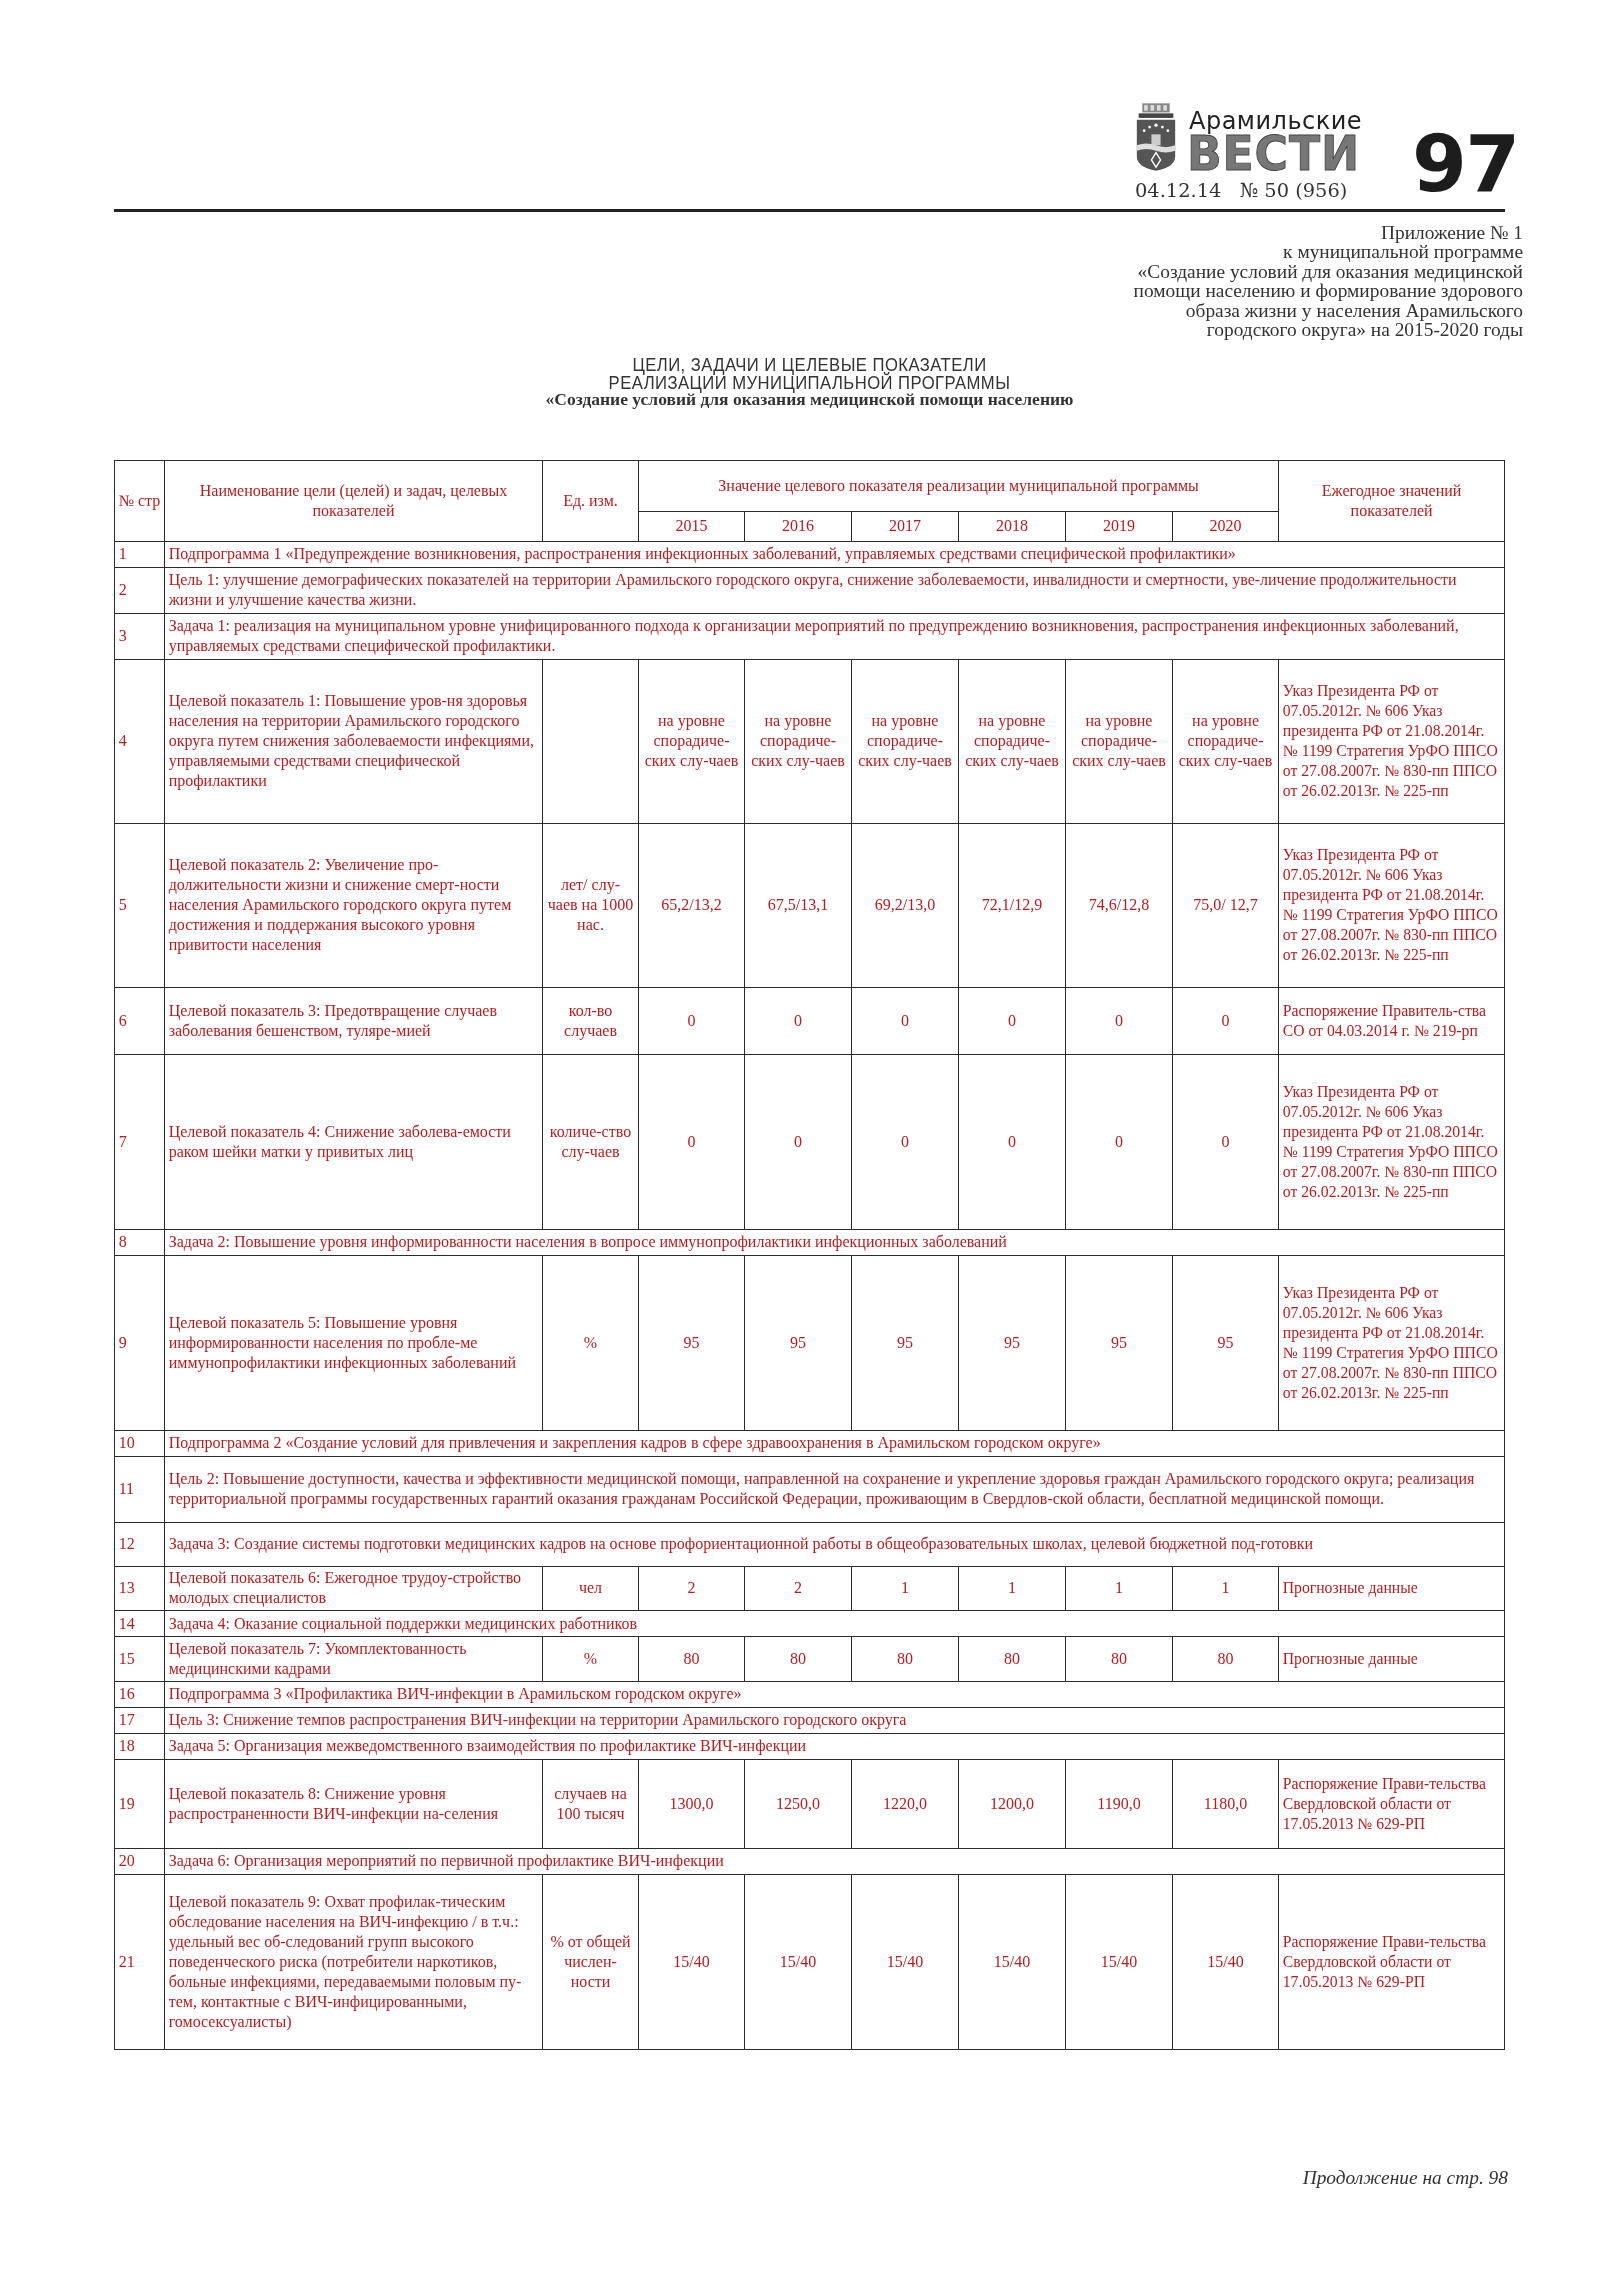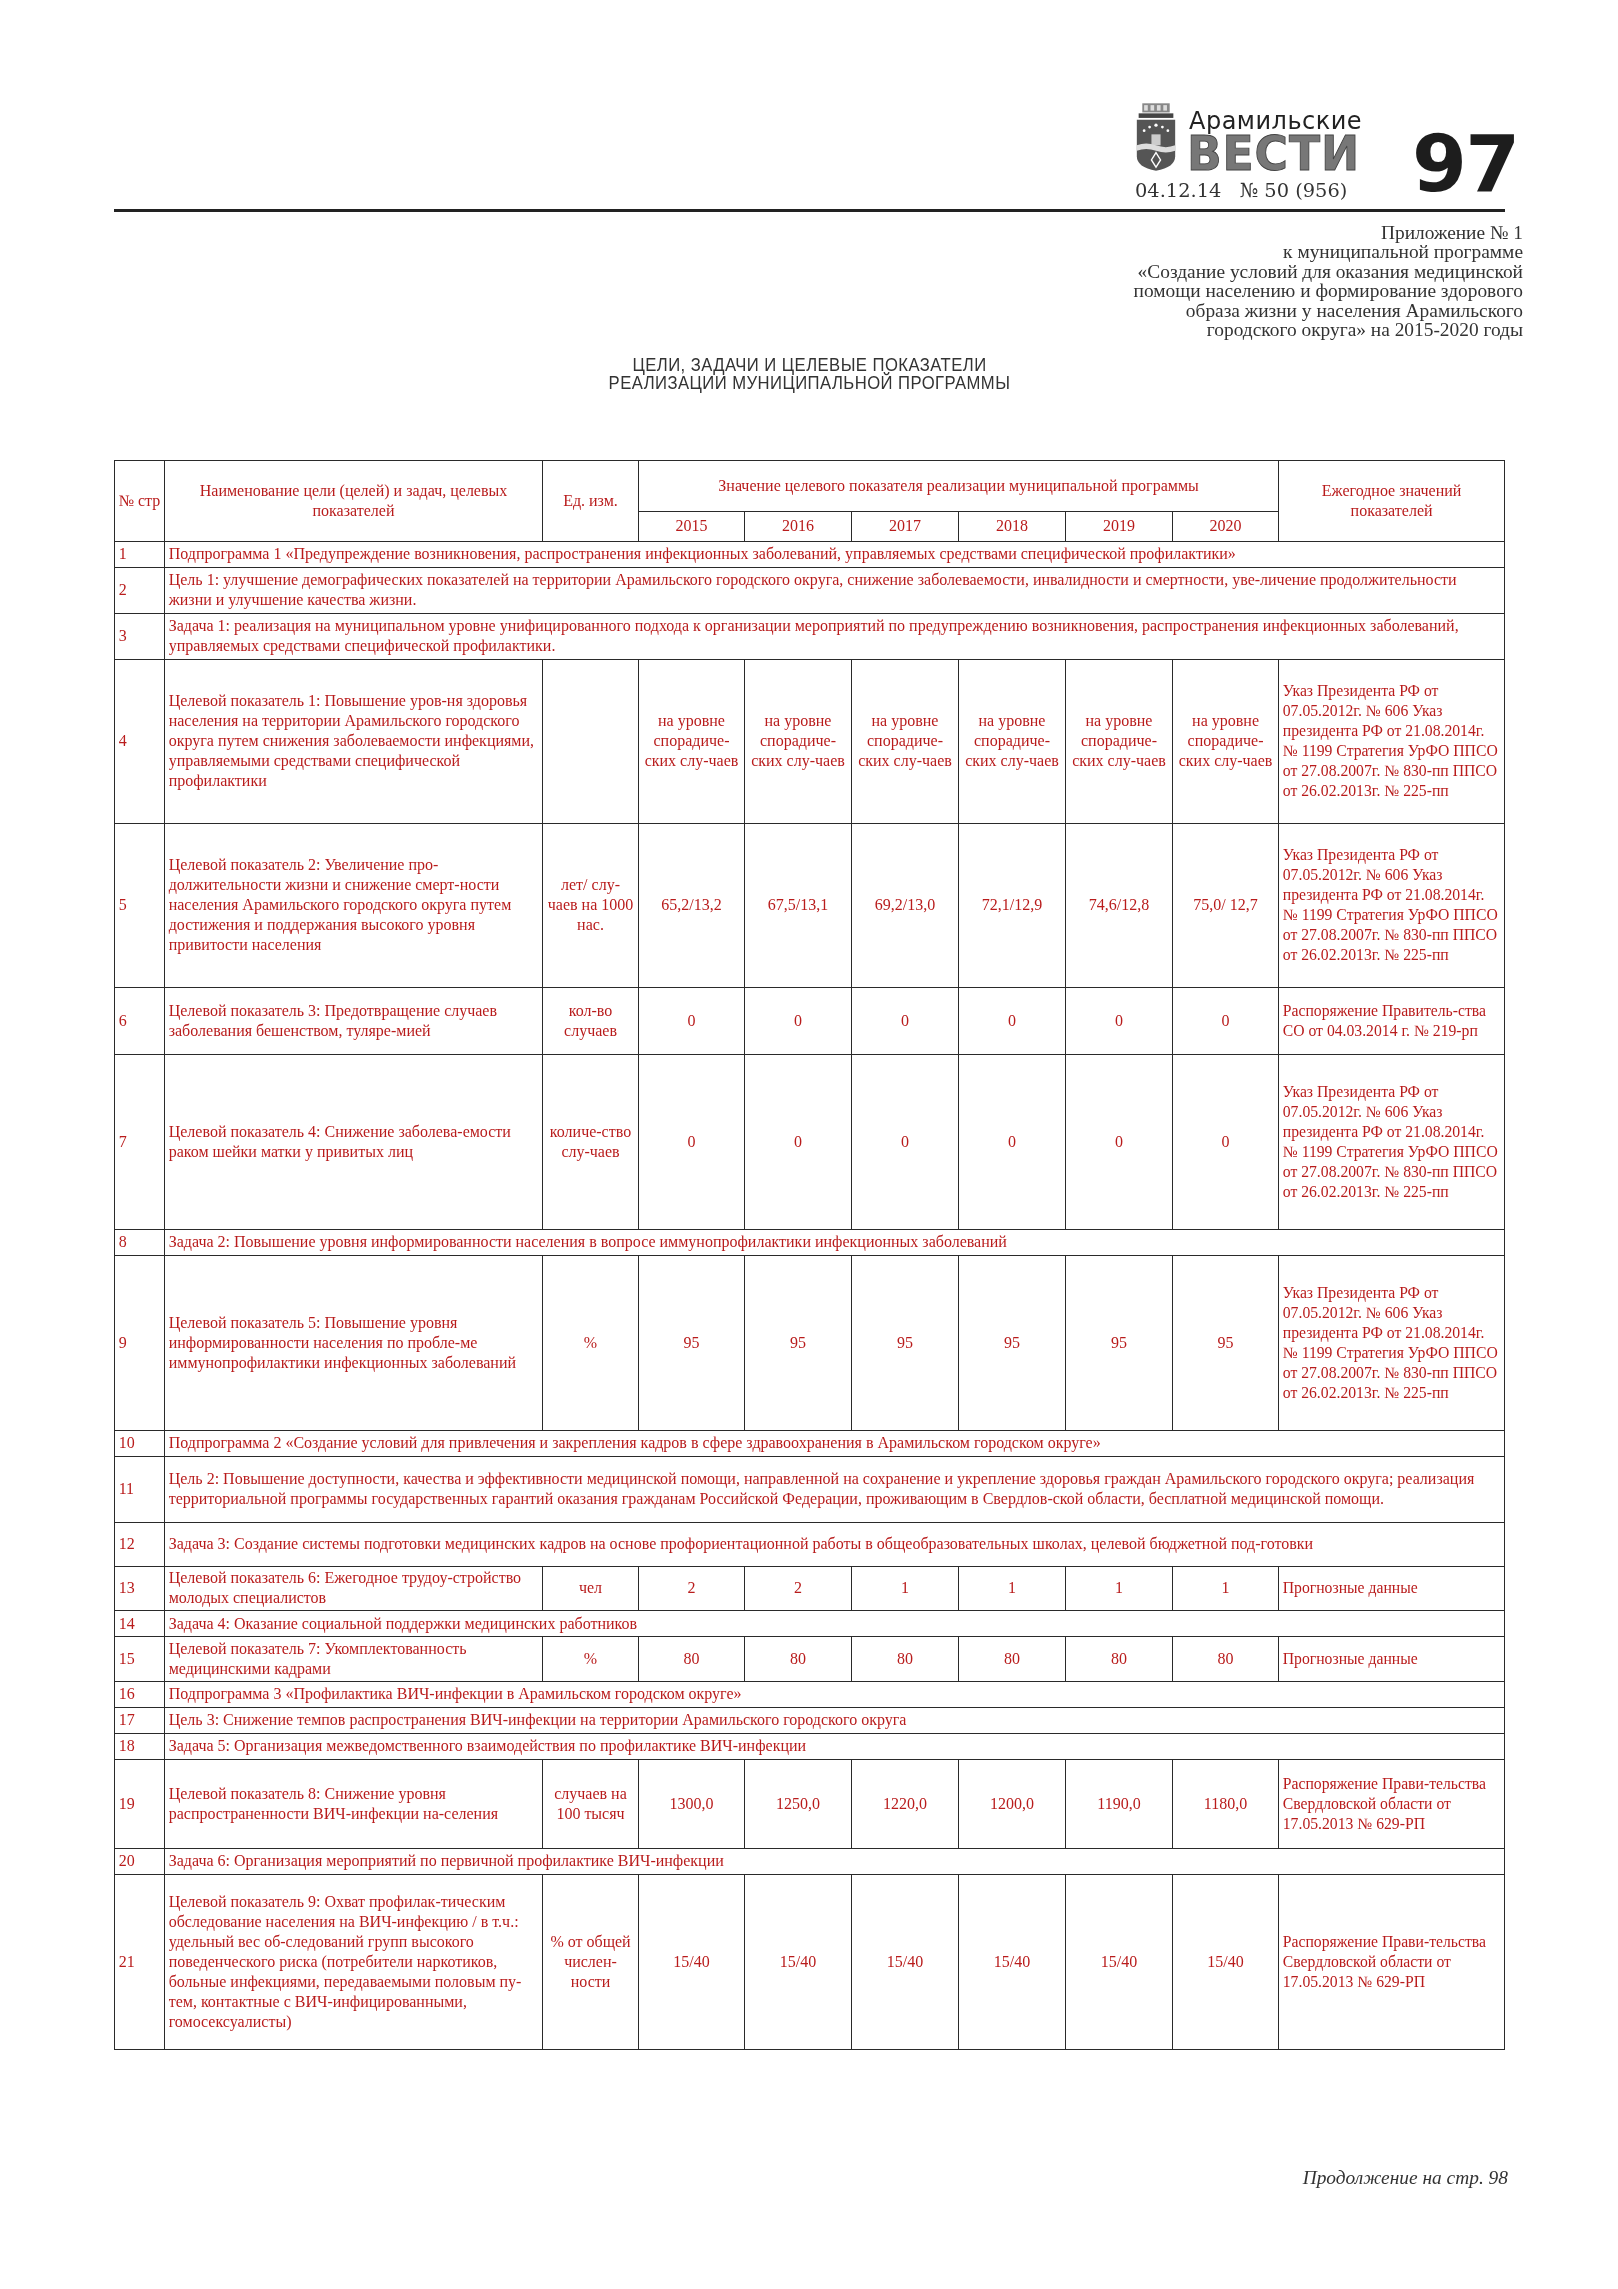--- a/index.html
+++ b/index.html
@@ -73,20 +73,21 @@
   <div>к муниципальной программе</div>
   <div>«Создание условий для оказания медицинской</div>
   <div>помощи населению и формирование здорового</div>
   <div>образа жизни у населения Арамильского</div>
   <div>городского округа» на 2015-2020 годы</div>
 </div>
 
 <div class="doc-title">
   <div class="t1">ЦЕЛИ, ЗАДАЧИ И ЦЕЛЕВЫЕ ПОКАЗАТЕЛИ</div>
   <div class="t1">РЕАЛИЗАЦИИ МУНИЦИПАЛЬНОЙ ПРОГРАММЫ</div>
+  <div class="t2">«Создание условий для оказания медицинской помощи населению</div>
 </div>
 
 <table class="targets">
   <colgroup>
     <col style="width:50px">
       <col style="width:378px">
       <col style="width:96px">
     <col style="width:106px">
       <col style="width:107px">
       <col style="width:107px">

